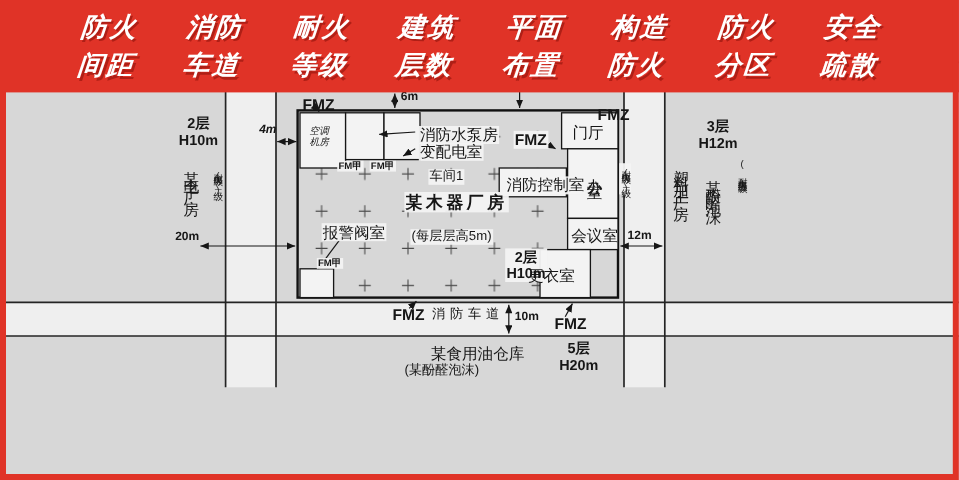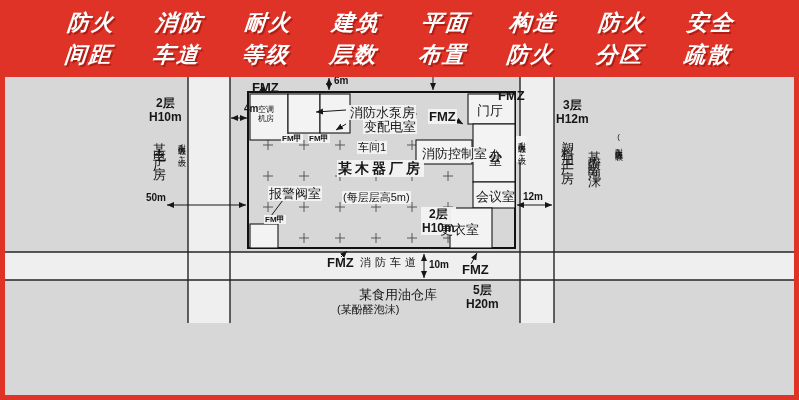--- a/index.html
+++ b/index.html
@@ -125,51 +125,51 @@
       <div class="ann t11" style="left: 342px; top: 27px;">(耐火等级二级)</div>
       <div class="ann t12 ctr" style="left: 461px; top: 10px;">6层
 H25m</div>
       <div class="ann t11 b" style="left: 565px; top: 6px;">北</div>
       <div class="ann t12 ctr" style="left: 149px; top: 96px;">2层
 H10m</div>
       <div class="ann t13 vert" style="left: 153px; top: 132px;">某电子厂房</div>
       <div class="ann t8 vert" style="left: 177px; top: 138px;">耐火等级(二级)</div>
       <div class="ann t11 sp" style="left: 356px; top: 61px;">消防车道</div>
       <div class="ann t11 sp" style="left: 360px; top: 256px;">消防车道</div>
-      <div class="ann t10" style="left: 244px; top: 103px;">4m</div>
+      <div class="ann t10" style="left: 216px; top: 103px; font-style: italic;">4m</div>
       <div class="ann t10" style="left: 334px; top: 75px;">6m</div>
       <div class="ann t10" style="left: 438px; top: 62px;">13m</div>
       <div class="ann t10" style="left: 523px; top: 191px;">12m</div>
       <div class="ann t10" style="left: 429px; top: 259px;">10m</div>
-      <div class="ann t10" style="left: 146px; top: 192px;">50m</div>
-      <div class="ann t8 ctr" style="left: 258px; top: 105px;">空调
+      <div class="ann t10" style="left: 146px; top: 192px;">20m</div>
+      <div class="ann t8 ctr" style="left: 258px; top: 105px; font-style: italic;">空调
 机房</div>
       <div class="ann t9 bgw" style="left: 349px; top: 105px;">消防水泵房</div>
-      <div class="ann t9 bgw" style="left: 363px; top: 119px;">变配电室</div>
+      <div class="ann t9 bgw" style="left: 349px; top: 119px;">变配电室</div>
       <div class="ann t11 bgw" style="left: 357px; top: 141px;">车间1</div>
       <div class="ann t9 bgw" style="left: 421px; top: 147px; font-family: Liberation Mono, monospace;">消防控制室</div>
       <div class="ann t14 bgw" style="left: 337px; top: 160px;">某木器厂房</div>
       <div class="ann t11 bgw" style="left: 342px; top: 191px;">(每层层高5m)</div>
       <div class="ann t12 ctr bgw" style="left: 421px; top: 207px;">2层
 H10m</div>
       <div class="ann t8 vert bgw" style="left: 516px; top: 136px;">耐火等级(二级)</div>
       <div class="ann t9" style="left: 477px; top: 103px;">门厅</div>
       <div class="ann t9 vert" style="left: 489px; top: 138px;">办公室</div>
       <div class="ann t9" style="left: 476px; top: 189px;">会议室</div>
       <div class="ann t9" style="left: 440px; top: 222px; font-family: Liberation Serif, serif;">更衣室</div>
       <div class="ann t9 bgw" style="left: 268px; top: 186px;">报警阀室</div>
       <div class="ann t9 b" style="left: 252px; top: 80px;">FMZ</div>
       <div class="ann t9 b bgw" style="left: 428px; top: 109px;">FMZ</div>
       <div class="ann t9 b" style="left: 498px; top: 88px;">FMZ</div>
       <div class="ann t9 b" style="left: 327px; top: 255px;">FMZ</div>
       <div class="ann t9 b" style="left: 462px; top: 262px;">FMZ</div>
       <div class="ann t8 b bgw" style="left: 281px; top: 134px;">FM甲</div>
       <div class="ann t8 b bgw" style="left: 308px; top: 134px;">FM甲</div>
       <div class="ann t8 b bgw" style="left: 264px; top: 215px;">FM甲</div>
-      <div class="ann t12 ctr" style="left: 556px; top: 98px;">3层
+      <div class="ann t12 ctr" style="left: 556px; top: 98px; padding-left: 26px;">3层
 H12m</div>
       <div class="ann t13 vert" style="left: 561px; top: 130px;">塑料加工厂房</div>
       <div class="ann t13 vert" style="left: 588px; top: 140px;">某酚醛泡沫</div>
       <div class="ann t8 vert" style="left: 614px; top: 132px;">(耐火等级三级)</div>
       <div class="ann t13" style="left: 330px; top: 287px; margin-left: 29px;">某食用油仓库</div>
       <div class="ann t11" style="left: 337px; top: 303px;">(某酚醛泡沫)</div>
       <div class="ann t12 ctr" style="left: 466px; top: 283px;">5层
 H20m</div>
     </div>
 </div>

